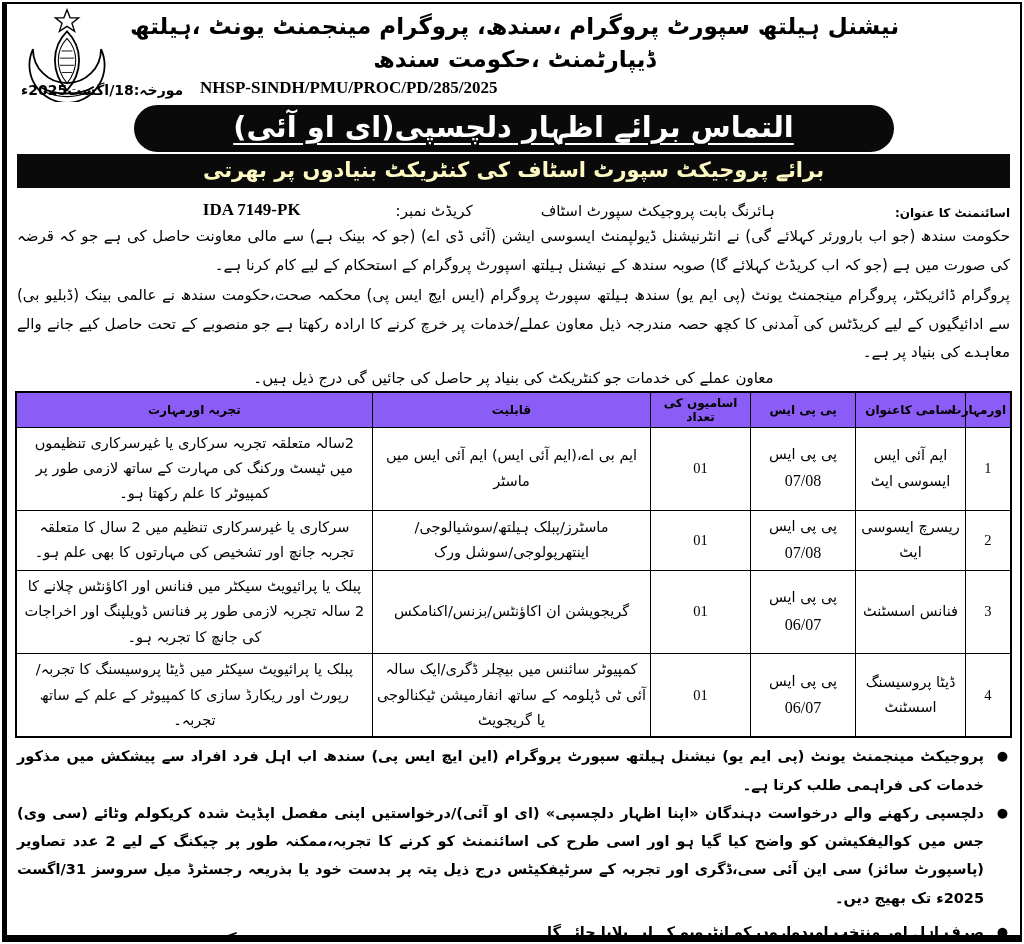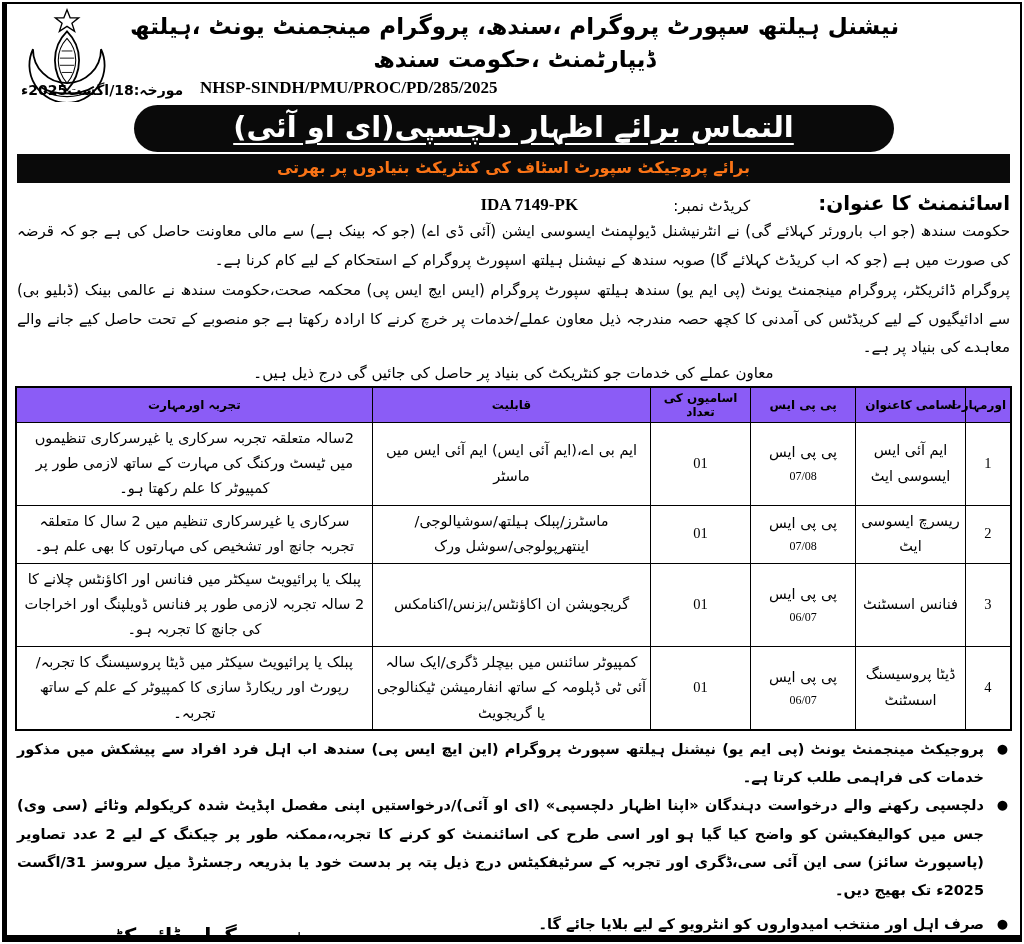--- a/index.html
+++ b/index.html
@@ -12,40 +12,40 @@
   .header { position:relative; height:96px; }
   .emblem { position:absolute; left:6px; top:0; width:92px; height:94px; }
   .masthead { position:absolute; right:108px; left:110px; top:2px; text-align:center; font-size:23px; font-weight:bold; line-height:1.45; }
   .header-meta { position:absolute; bottom:6px; right:100px; left:0; height:24px; }
   .date { position:absolute; left:6px; bottom:0; font-size:14px; font-weight:bold; }
   .ref-no { position:absolute; left:185px; bottom:0; font-family:"Liberation Serif", serif; font-weight:bold; font-size:17px; direction:ltr; }
 
   
   .banner-pill { margin:1px auto 0 auto; width:760px; background:#0a0a0a; color:#fff; border-radius:26px; text-align:center; font-size:29px; font-weight:bold; padding:5px 10px 8px 10px; }
   .banner-pill span { text-decoration:underline; text-underline-offset:6px;margin-top:36px; }
-  .banner-bar { margin:2px 2px 0 2px; background:#0a0a0a; color:#f97316; text-align:center; font-size:16px; font-weight:bold; padding:4px 8px 6px 8px; }
+  .banner-bar { margin:2px 2px 0 2px; background:#0a0a0a; color:#fef9c3; text-align:center; font-size:21px; font-weight:bold; padding:4px 8px 6px 8px; }
 
   
   .assign-line { display:flex; align-items:flex-end; font-size:15px; margin:6px 2px 2px 2px; height:26px; }
-  .assign-label { font-weight:bold; font-size:20px; }
+  .assign-label { font-weight:bold; font-size:12px; }
   .assign-value { margin-right:120px; }
   .credit-label { margin-right:68px; }
   .credit-value { margin-right:95px; font-family:"Liberation Serif", serif; font-weight:bold; font-size:17px; direction:ltr; }
 
   
   .para { font-size:15px; line-height:1.9; text-align:justify; margin:2px 2px 0 2px; }
   .para3 { font-size:15px; text-align:center; margin:2px 0 4px 0; }
 
   
   table.jobs { width:100%; border-collapse:collapse; border:2px solid #000; table-layout:fixed; margin-top:2px; }
   table.jobs th, table.jobs td { border:1.5px solid #000; text-align:center; vertical-align:middle; padding:3px 4px; }
   table.jobs th { background:#8b5cf6; font-size:12px; font-weight:bold; height:32px; }
   table.jobs td { font-size:14.5px; line-height:1.75; height:58px; }
   td.num, td.count { font-family:"Liberation Serif", serif; font-size:16px; direction:ltr; }
-  .pps-grade { font-family:"Liberation Serif", serif; font-size:12px; direction:ltr; display:block; }
+  .pps-grade { font-family:"Liberation Serif", serif; font-size:16px; direction:ltr; display:block; }
   col.c-serial{width:4.6%} col.c-title{width:11%} col.c-pps{width:10.6%} col.c-count{width:10%} col.c-qual{width:28%} col.c-exp{width:35.8%}
 
   
   ul.bullets { list-style:none; margin:4px 2px 0 2px; }
   ul.bullets li { position:relative; padding-right:26px; font-size:14.5px; line-height:1.95; text-align:justify;font-weight:bold; }
   ul.bullets li::before { content:"●"; position:absolute; right:2px; top:1px; font-size:13px; }
 
   
   .bottom-row { display:flex; position:relative; margin-top:2px; }
   .col-side { width:59%; }
@@ -82,20 +82,21 @@
       </div>
     </div>
 
     <div class="banner-pill">
       <span>التماس برائے اظہار دلچسپی(ای او آئی)</span>
     </div>
     <div class="banner-bar">برائے پروجیکٹ سپورٹ اسٹاف کی کنٹریکٹ بنیادوں پر بھرتی</div>
 
     <div class="assign-line">
       <span class="assign-label">اسائنمنٹ کا عنوان:</span>
+      <span class="assign-value">ہائرنگ بابت پروجیکٹ سپورٹ اسٹاف</span>
       <span class="credit-label">کریڈٹ نمبر:</span>
       <span class="credit-value">IDA 7149-PK</span>
     </div>
 
     <p class="para">حکومت سندھ (جو اب بارورئر کہلائے گی) نے انٹرنیشنل ڈیولپمنٹ ایسوسی ایشن (آئی ڈی اے) (جو کہ بینک ہے) سے مالی معاونت حاصل کی ہے جو کہ قرضہ کی صورت میں ہے (جو کہ اب کریڈٹ کہلائے گا) صوبہ سندھ کے نیشنل ہیلتھ اسپورٹ پروگرام کے استحکام کے لیے کام کرنا ہے۔</p>
     <p class="para">پروگرام ڈائریکٹر، پروگرام مینجمنٹ یونٹ (پی ایم یو) سندھ ہیلتھ سپورٹ پروگرام (ایس ایچ ایس پی) محکمہ صحت،حکومت سندھ نے عالمی بینک (ڈبلیو بی) سے ادائیگیوں کے لیے کریڈٹس کی آمدنی کا کچھ حصہ مندرجہ ذیل معاون عملے/خدمات پر خرچ کرنے کا ارادہ رکھتا ہے جو منصوبے کے تحت حاصل کیے جانے والے معاہدے کی بنیاد پر ہے۔</p>
     <p class="para3">معاون عملے کی خدمات جو کنٹریکٹ کی بنیاد پر حاصل کی جائیں گی درج ذیل ہیں۔</p>
 
     <table class="jobs">
       <colgroup>

